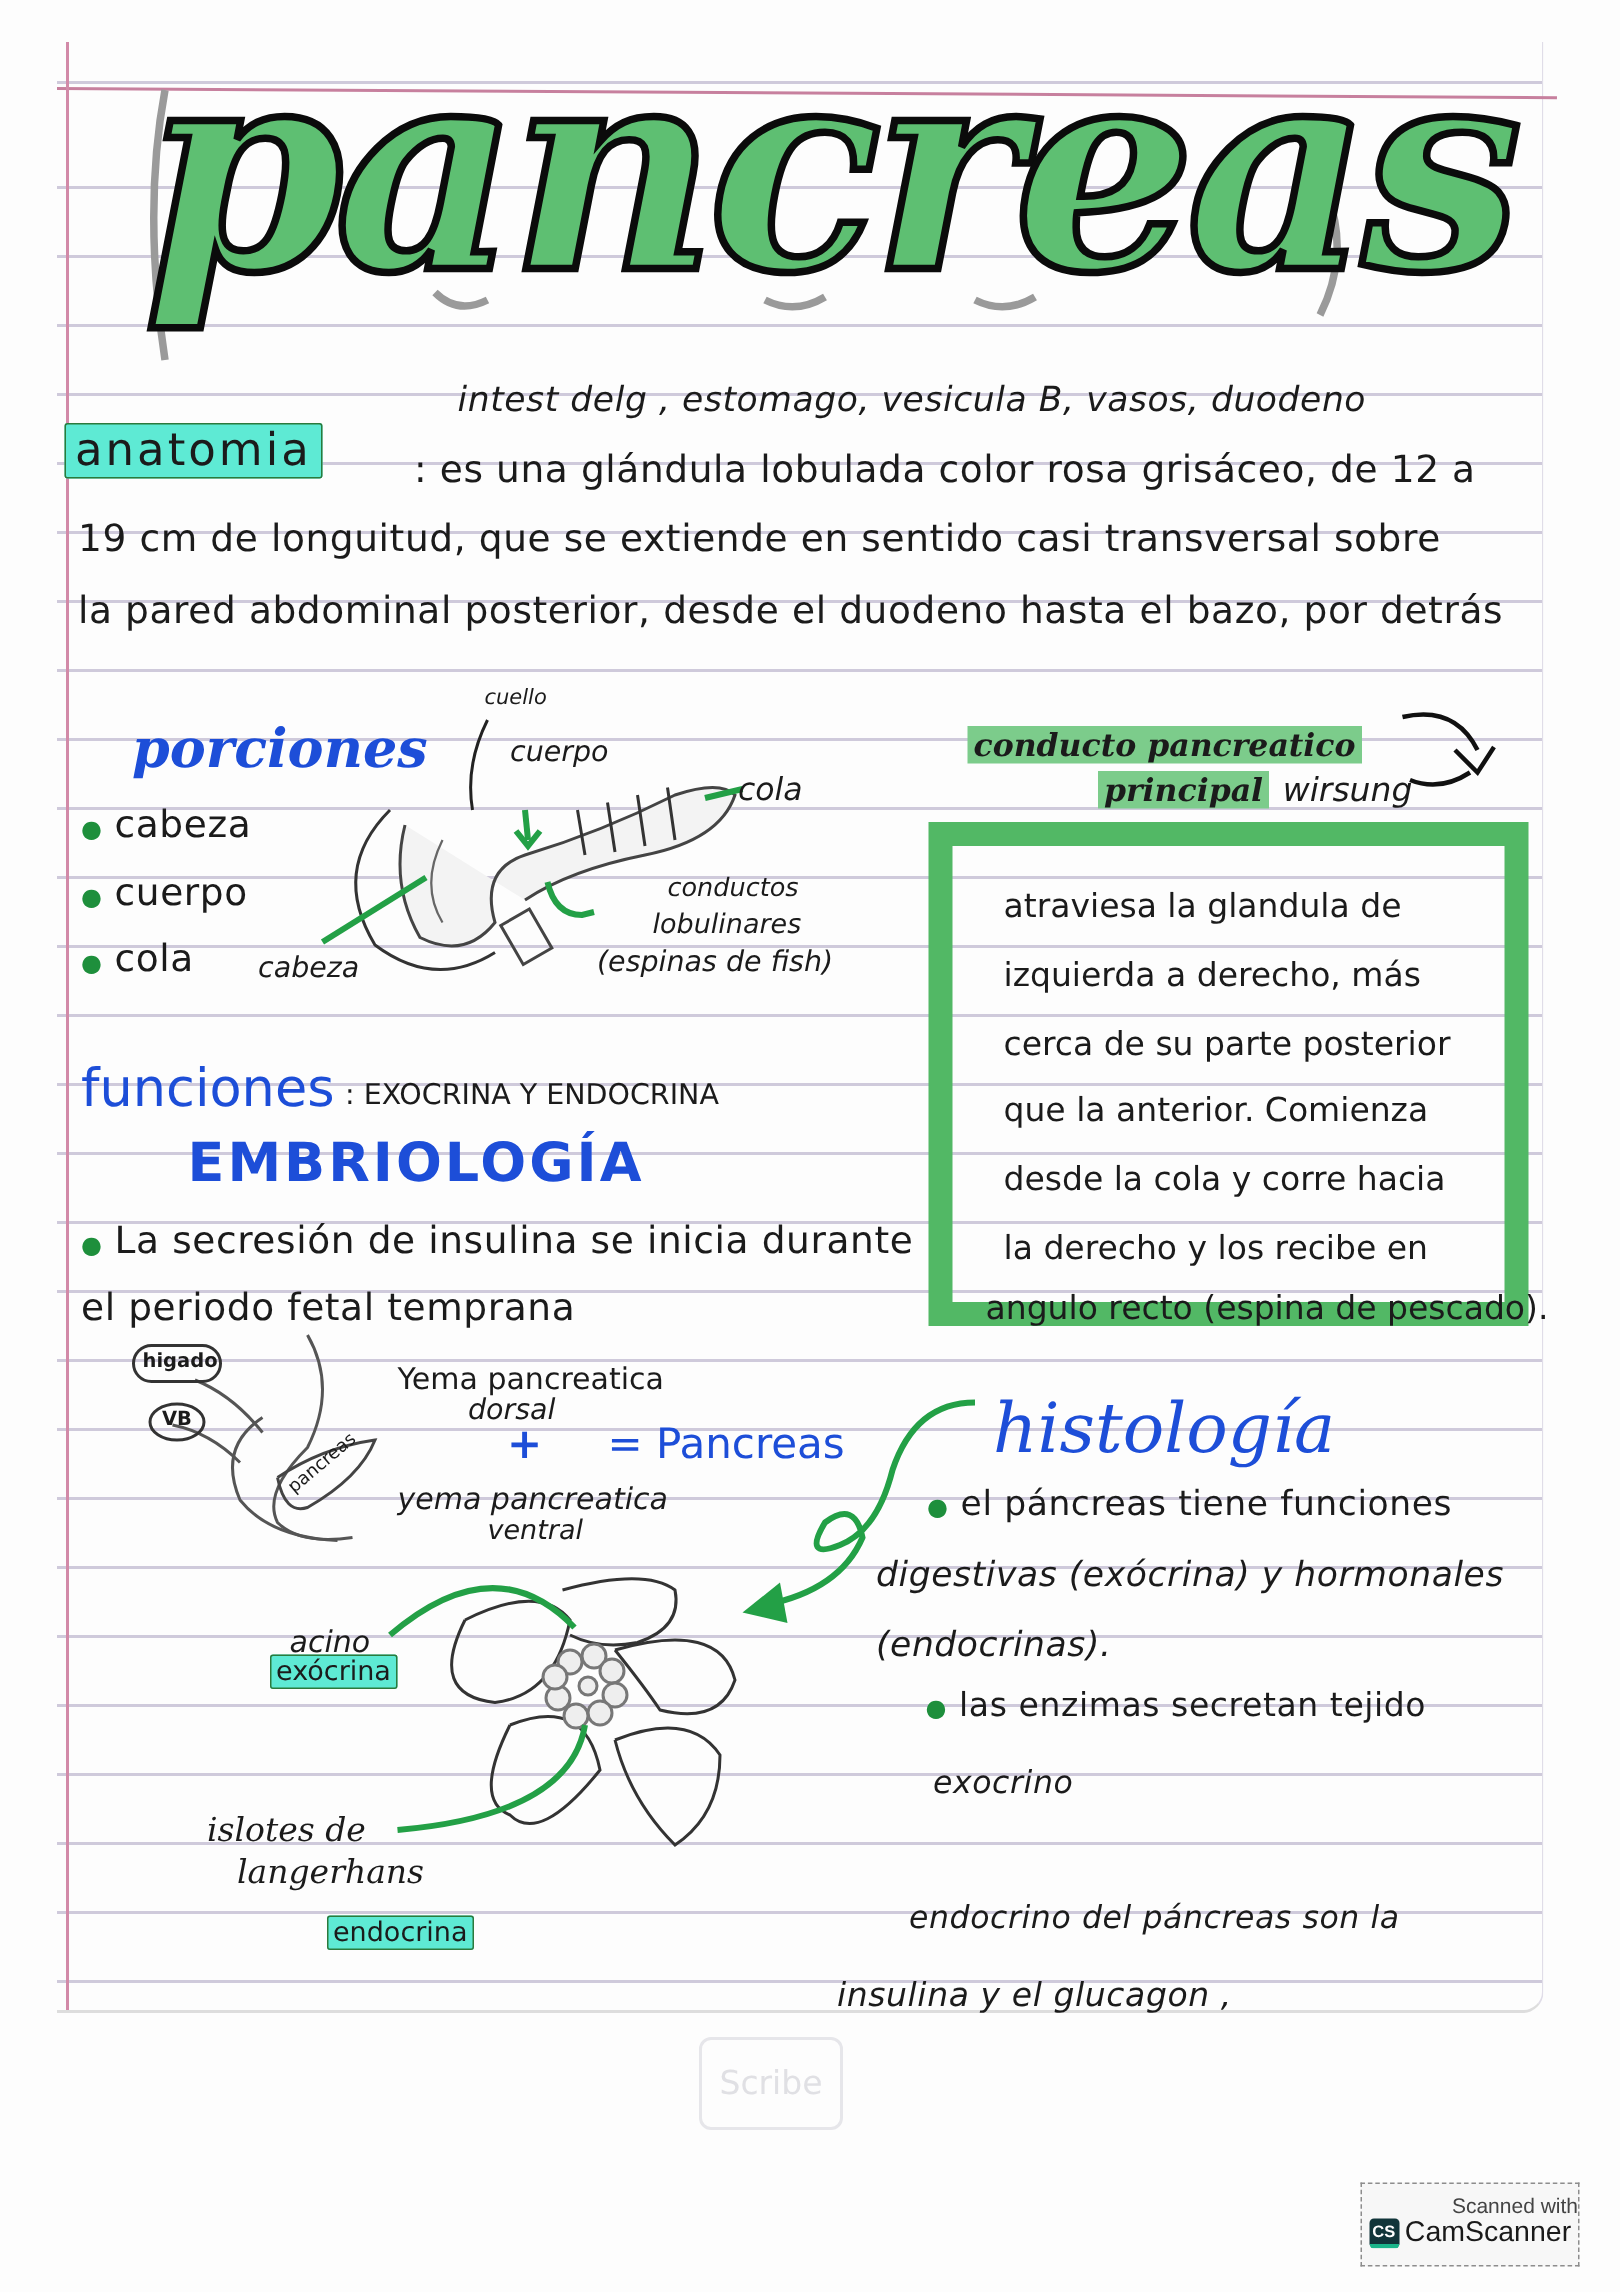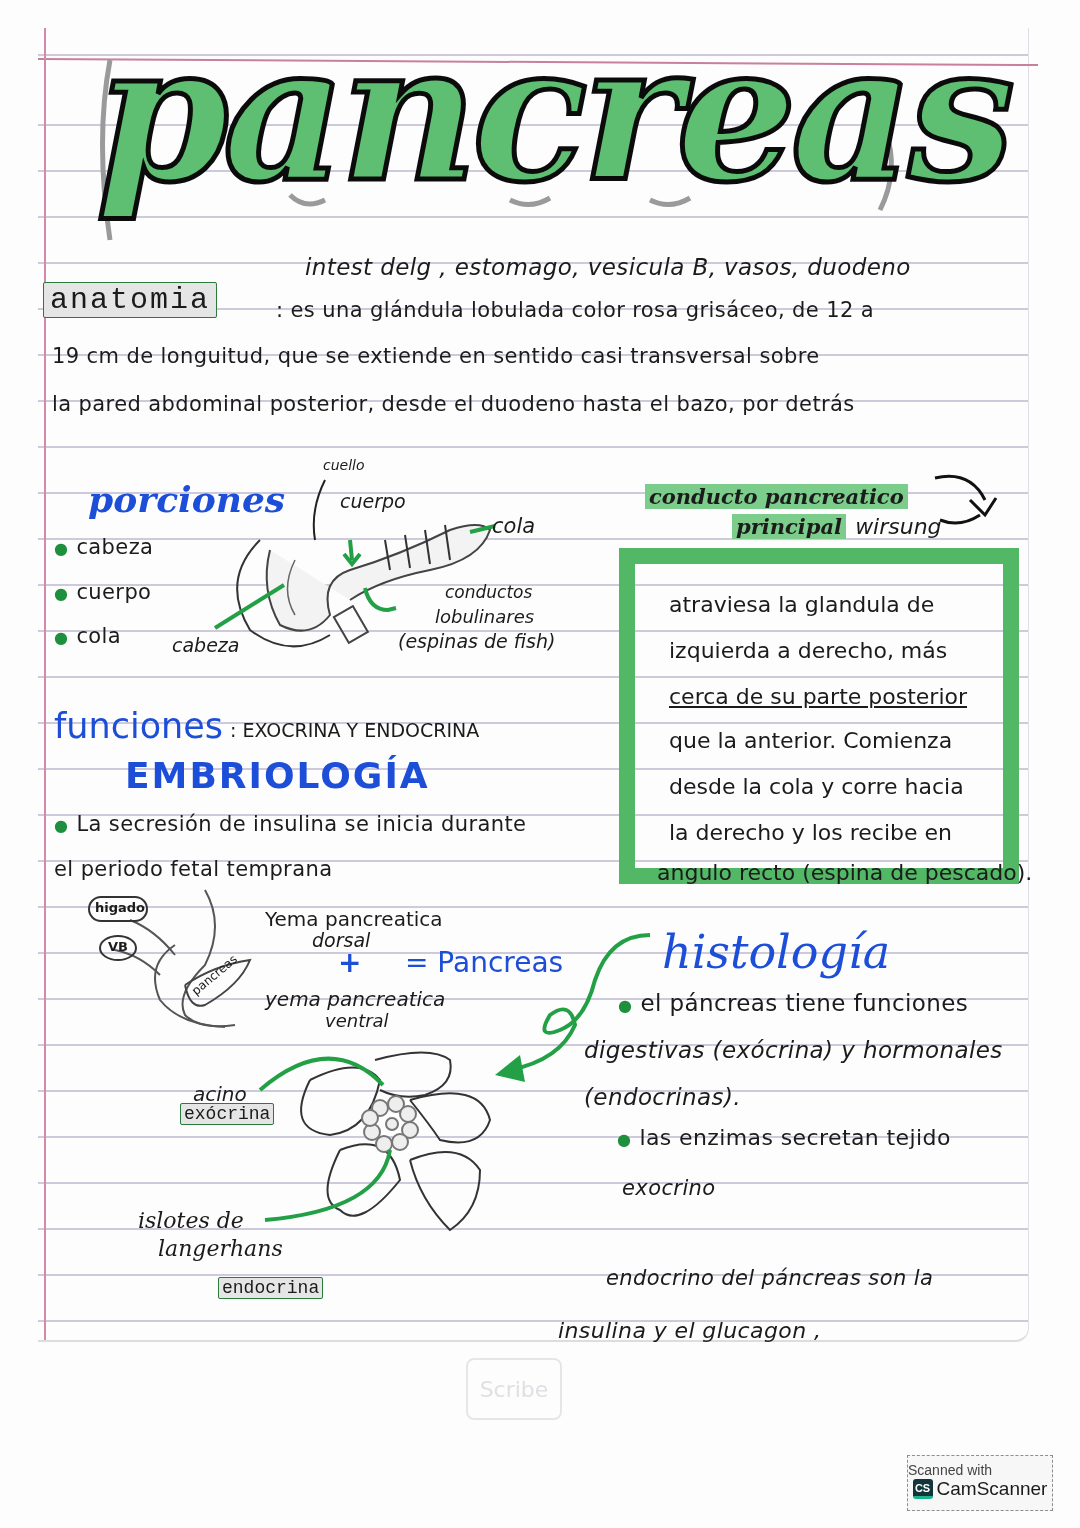--- a/index.html
+++ b/index.html
@@ -5,33 +5,33 @@
   html, body { margin:0; padding:0; }
   body { width:1080px; height:1528px; background:#fdfdfd; position:relative; overflow:hidden;
          font-family:"DejaVu Sans", sans-serif; color:#1b1b1b; }
   .page { position:absolute; left:0; top:0; width:1080px; height:1528px; }
   .sheet { position:absolute; left:38px; top:28px; width:990px; height:1312px;
            background:repeating-linear-gradient(to bottom, transparent 0, transparent 44px, #cfcadb 44px, #cfcadb 46px);
            background-position:0 52px; border-right:1px solid #e0dde8; border-bottom:2px solid #ddd; border-bottom-right-radius:14px; }
   .margin-line { position:absolute; left:44px; top:28px; width:2px; height:1312px; background:#d28aa8; }
   .top-line { position:absolute; left:0; top:30px; width:1000px; height:2px; background:#c7809e; transform:rotate(0.35deg); transform-origin:left; }
   .abs { position:absolute; white-space:nowrap; }
-  .hand { font-family:"DejaVu Sans", sans-serif; font-size:21px; letter-spacing:0.4px; }
+  .hand { font-family:"DejaVu Sans", sans-serif; font-size:25px; letter-spacing:0.4px; }
   .ital { font-style:italic; }
   .green { color:#1d4ed8; }
-  .hl { background:#e5e5e5; padding:0 6px; border:1px solid #2b7a3c; border-radius:2px;font-family:Liberation Mono, monospace; }
+  .hl { background:#5eead4; padding:0 6px; border:1px solid #2b7a3c; border-radius:2px; }
   .title { font-family:"DejaVu Serif", serif; font-style:italic; font-weight:bold; font-size:190px; color:#5ebf72;
            -webkit-text-stroke:5px #0b0b0b; letter-spacing:-6px; line-height:1; }
   .box { position:absolute; left:619px; top:548px; width:400px; height:336px; border:16px solid #52b865; box-sizing:border-box; }
   .box-line { position:absolute; left:34px; font-size:22px; white-space:nowrap; }
   .bullet::before { content:"\25CF"; color:#1e8f3c; margin-right:8px; font-size:16px; }
   .watermark { position:absolute; left:466px; top:1358px; width:92px; height:58px; border:2px solid #e6e6ea; border-radius:8px;
                color:#e0e0e4; font-size:22px; display:flex; align-items:center; justify-content:center; }
   .cs { position:absolute; left:907px; top:1455px; width:146px; height:56px; border:1px dashed #8d8d8d; background:#f7f7f7;
-        box-sizing:border-box; font-family:"Liberation Sans", sans-serif; text-align:left; }
+        box-sizing:border-box; font-family:"Liberation Sans", sans-serif; text-align:right; }
   .cs .l1 { font-size:14px; color:#444; margin-top:6px; }
   .cs .l2 { font-size:19px; color:#1a1a1a; display:flex; align-items:center; justify-content:center; gap:4px; }
   .cs .logo { width:20px; height:20px; background:#11353a; color:#fff; font-size:11px; font-weight:bold; border-radius:3px;
               display:flex; align-items:center; justify-content:center; border-bottom:3px solid #1bb58a; box-sizing:border-box; }
   svg { position:absolute; overflow:visible; }
 </style>
 </head>
 <body>
 
 <div class="page">
@@ -92,21 +92,21 @@
   </div>
   <svg style="left:930px;top:470px" width="70" height="70">
     <path d="M5 8 Q40 0 55 30" stroke="#111" stroke-width="3" fill="none"></path>
     <path d="M40 30 L55 45 L66 28" stroke="#111" stroke-width="3" fill="none"></path>
     <path d="M10 50 Q30 58 50 45" stroke="#111" stroke-width="3" fill="none"></path>
   </svg>
 
   <div class="box">
     <div class="box-line" style="top:28px;">atraviesa la glandula de</div>
     <div class="box-line" style="top:74px;">izquierda a derecho, más</div>
-    <div class="box-line" style="top:120px;text-decoration:underline;">cerca de su parte posterior</div>
+    <div class="box-line" style="top:120px;">cerca de su parte posterior</div>
     <div class="box-line" style="top:210px;">desde la cola y corre hacia</div>
     <div class="box-line" style="top:164px;">que la anterior. Comienza</div>
     <div class="box-line" style="top:256px;">la derecho y los recibe en</div>
     <div class="box-line" style="top:296px;left:22px;">angulo recto (espina de pescado).</div>
   </div>
 
   <div class="abs green" style="left:54px;top:706px;font-size:35px;">funciones</div>
   <div class="abs" style="left:230px;top:719px;font-size:19px;">: EXOCRINA Y ENDOCRINA</div>
 
   <div class="abs green" style="left:125px;top:755px;font-size:36px;font-weight:bold;letter-spacing:2px;">EMBRIOLOGÍA</div>

